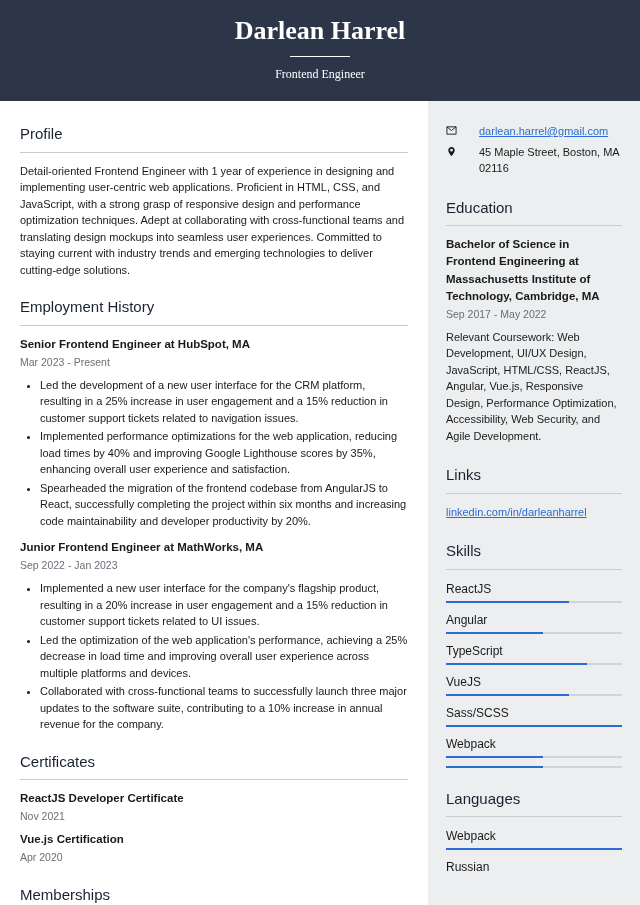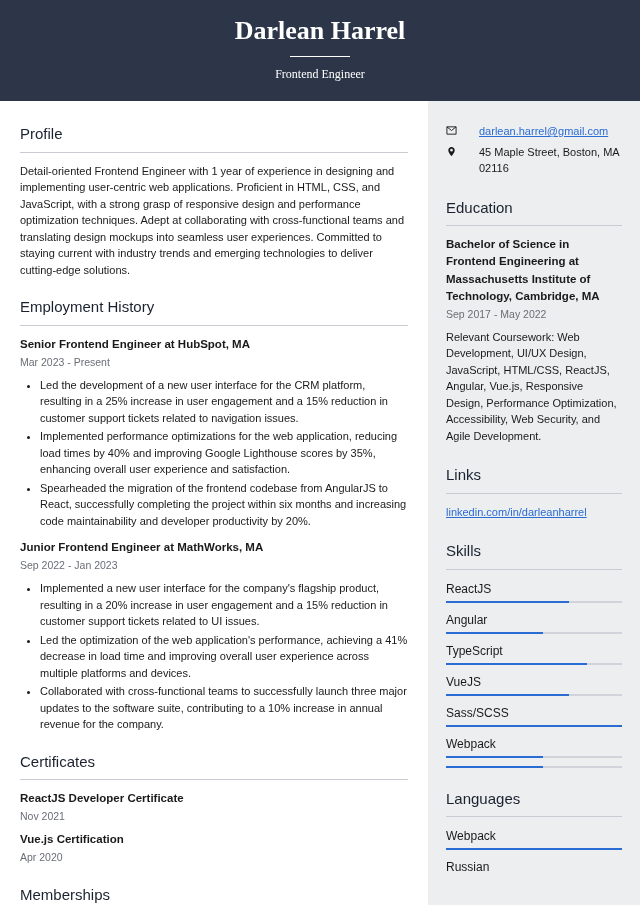--- a/index.html
+++ b/index.html
@@ -143,21 +143,21 @@
           <li>Implemented performance optimizations for the web application, reducing load times by 40% and improving Google Lighthouse scores by 35%, enhancing overall user experience and satisfaction.</li>
           <li>Spearheaded the migration of the frontend codebase from AngularJS to React, successfully completing the project within six months and increasing code maintainability and developer productivity by 20%.</li>
         </ul>
       </div>
 
       <div>
         <div class="job-title">Junior Frontend Engineer at MathWorks, MA</div>
         <div class="dates">Sep 2022 - Jan 2023</div>
         <ul>
           <li>Implemented a new user interface for the company's flagship product, resulting in a 20% increase in user engagement and a 15% reduction in customer support tickets related to UI issues.</li>
-          <li>Led the optimization of the web application's performance, achieving a 41% decrease in load time and improving overall user experience across multiple platforms and devices.</li>
+          <li>Led the optimization of the web application's performance, achieving a 25% decrease in load time and improving overall user experience across multiple platforms and devices.</li>
           <li>Collaborated with cross-functional teams to successfully launch three major updates to the software suite, contributing to a 10% increase in annual revenue for the company.</li>
         </ul>
       </div>
     </div>
 
     <div class="section">
       <h2>Certificates</h2>
       <div class="rule"></div>
       <div>
         <div class="job-title">ReactJS Developer Certificate</div>

